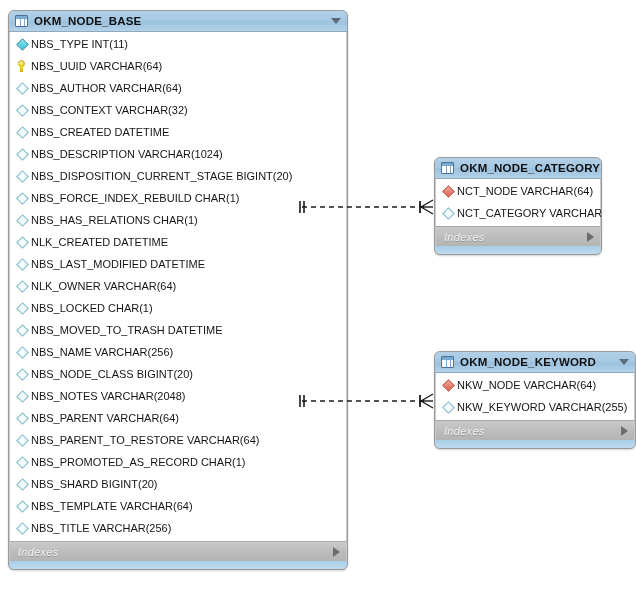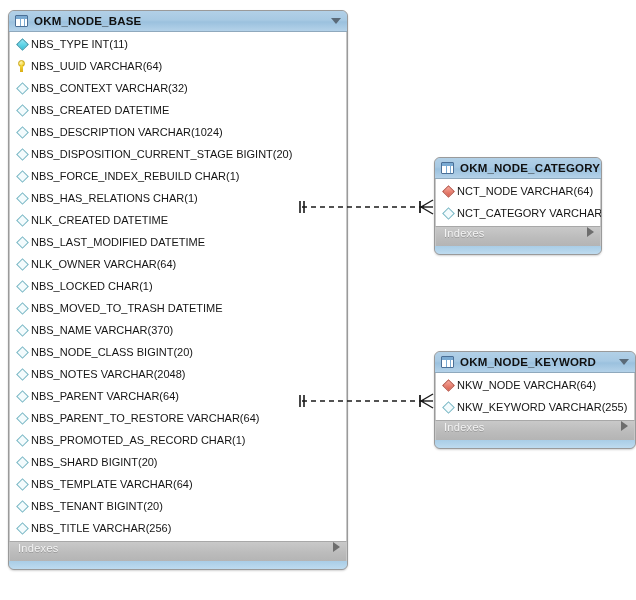--- a/index.html
+++ b/index.html
@@ -178,25 +178,27 @@
   .col-label {
     font-size: 11px;
     color: #151515;
     line-height: 13px;
   }
 
   
   .indexes-bar {
     height: 19px;
     display: flex;
+    align-items: center;
     padding: 0 6px 0 8px;
     background: linear-gradient(to bottom, #c9c9c9 0%, #bcbcbc 55%, #b4b4b4 100%);
     border-top: 1px solid #a8a8a8;
     border-left: 1px solid #c8c8c8;
     border-right: 1px solid #c8c8c8;
+    font-style: italic;
   }
   .indexes-label {
     flex: 1 1 auto;
     font-size: 11px;
     color: #f2f2f2;
     text-shadow: 0 1px 0 rgba(0,0,0,0.20);
     letter-spacing: 0.3px;
   }
   .indexes-caret {
     flex: 0 0 auto;
@@ -236,20 +238,24 @@
         <div class="column-row">
           <span class="col-icon icon-diamond-cyan"></span>
           <span class="col-label">NBS_TYPE INT(11)</span>
         </div>
         <div class="column-row">
           <span class="col-icon icon-key"></span>
           <span class="col-label">NBS_UUID VARCHAR(64)</span>
         </div>
         <div class="column-row">
           <span class="col-icon icon-diamond-hollow"></span>
+          <span class="col-label">NBS_AUTHOR VARCHAR(64)</span>
+        </div>
+        <div class="column-row">
+          <span class="col-icon icon-diamond-hollow"></span>
           <span class="col-label">NBS_CONTEXT VARCHAR(32)</span>
         </div>
         <div class="column-row">
           <span class="col-icon icon-diamond-hollow"></span>
           <span class="col-label">NBS_CREATED DATETIME</span>
         </div>
         <div class="column-row">
           <span class="col-icon icon-diamond-hollow"></span>
           <span class="col-label">NBS_DESCRIPTION VARCHAR(1024)</span>
         </div>
@@ -280,21 +286,21 @@
         <div class="column-row">
           <span class="col-icon icon-diamond-hollow"></span>
           <span class="col-label">NBS_LOCKED CHAR(1)</span>
         </div>
         <div class="column-row">
           <span class="col-icon icon-diamond-hollow"></span>
           <span class="col-label">NBS_MOVED_TO_TRASH DATETIME</span>
         </div>
         <div class="column-row">
           <span class="col-icon icon-diamond-hollow"></span>
-          <span class="col-label">NBS_NAME VARCHAR(370)</span>
+          <span class="col-label">NBS_NAME VARCHAR(256)</span>
         </div>
         <div class="column-row">
           <span class="col-icon icon-diamond-hollow"></span>
           <span class="col-label">NBS_NODE_CLASS BIGINT(20)</span>
         </div>
         <div class="column-row">
           <span class="col-icon icon-diamond-hollow"></span>
           <span class="col-label">NBS_NOTES VARCHAR(2048)</span>
         </div>
         <div class="column-row">
@@ -309,24 +315,20 @@
           <span class="col-icon icon-diamond-hollow"></span>
           <span class="col-label">NBS_PROMOTED_AS_RECORD CHAR(1)</span>
         </div>
         <div class="column-row">
           <span class="col-icon icon-diamond-hollow"></span>
           <span class="col-label">NBS_SHARD BIGINT(20)</span>
         </div>
         <div class="column-row">
           <span class="col-icon icon-diamond-hollow"></span>
           <span class="col-label">NBS_TEMPLATE VARCHAR(64)</span>
-        </div>
-        <div class="column-row">
-          <span class="col-icon icon-diamond-hollow"></span>
-          <span class="col-label">NBS_TENANT BIGINT(20)</span>
         </div>
         <div class="column-row">
           <span class="col-icon icon-diamond-hollow"></span>
           <span class="col-label">NBS_TITLE VARCHAR(256)</span>
         </div>
       </div>
       <div class="indexes-bar">
         <span class="indexes-label">Indexes</span>
         <span class="indexes-caret"></span>
       </div>

